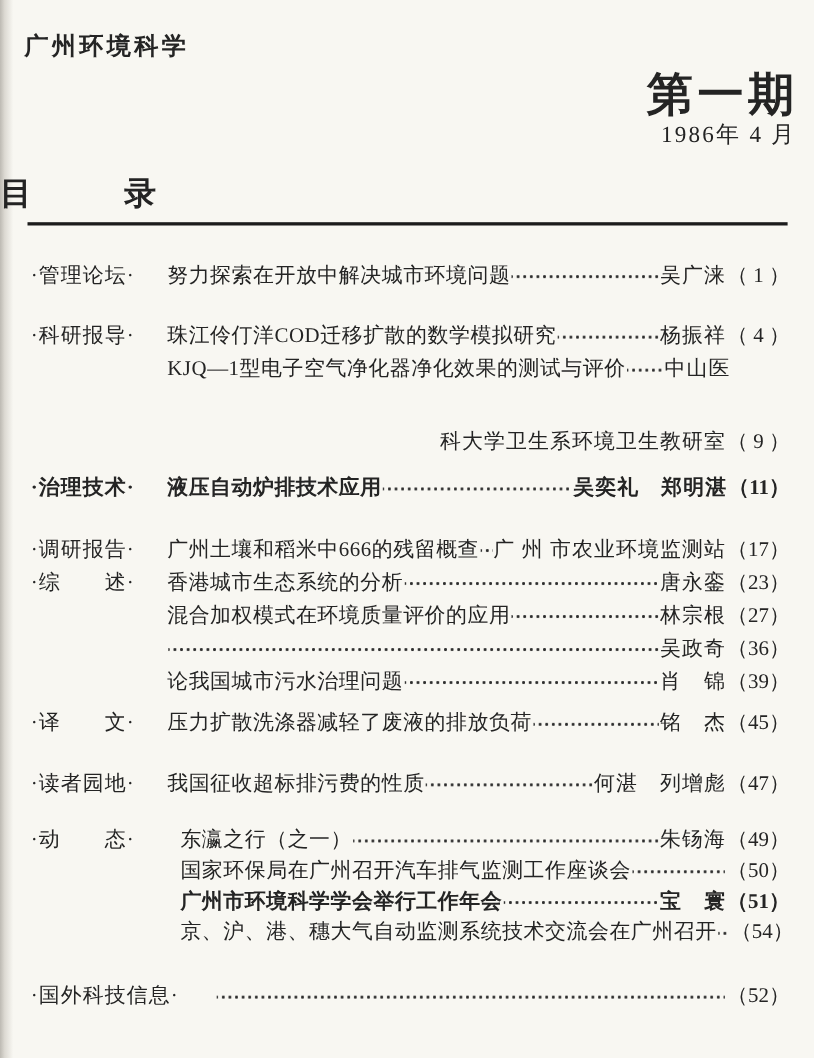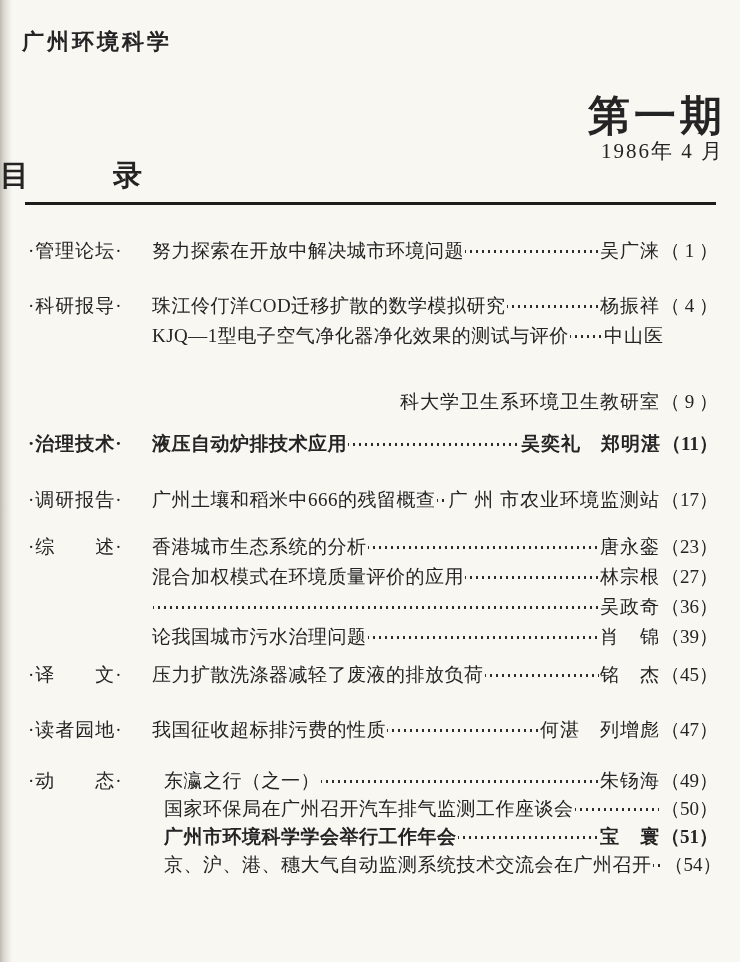--- a/index.html
+++ b/index.html
@@ -5,21 +5,21 @@
   html,body{margin:0;padding:0;}
   body{
     width:740px;height:962px;position:relative;overflow:hidden;
     background:#f8f7f2;color:#242424;
     font-family:"Liberation Serif","DejaVu Serif",serif;
   }
   .edge{position:absolute;left:0;top:0;bottom:0;width:12px;
     background:linear-gradient(90deg,#bdbab3 0%,#dcd9d2 35%,rgba(248,247,242,0) 100%);}
   .journal-title{position:absolute;left:22px;top:27px;font-size:22px;font-weight:700;letter-spacing:3px;}
   .issue-block{position:absolute;right:14px;top:66px;text-align:right;}
-  .issue{font-size:42px;font-weight:700;letter-spacing:4px;line-height:1;margin-top:29px;}
+  .issue{font-size:42px;font-weight:700;letter-spacing:4px;line-height:1;}
   .date{font-size:21px;margin-top:0;letter-spacing:2px;margin-right:2px;}
   .toc-head-wrap{position:absolute;top:156px;left:0;right:0;display:flex;justify-content:flex-start;font-family:Liberation Mono, monospace;}
   .toc-head{font-size:29px;font-weight:700;letter-spacing:84px;margin-right:-84px;white-space:nowrap;}
   .rule{position:absolute;top:202px;left:25px;right:24px;height:3px;background:#1c1c1c;}
   .toc{position:absolute;top:236px;left:28px;right:22px;}
   .row{display:flex;align-items:baseline;font-size:19px;line-height:30px;}
   .tight .row{line-height:28px;gap:12px;}
   .label{flex:0 0 124px;white-space:nowrap;letter-spacing:1px;}
   .content{flex:1;display:flex;align-items:baseline;min-width:0;}
   .content.cont{justify-content:flex-end;margin-top:36px;}
@@ -100,21 +100,21 @@
         <div class="row">
           <span class="label">·调研报告·</span>
           <span class="content">
             <span class="title">广州土壤和稻米中666的残留概查</span>
             <span class="leader"></span>
             <span class="author">广 州 市农业环境监测站</span>
             <span class="page">（17）</span>
           </span>
         </div>
       </div>
-      <div class="section" style="margin-top: 17px;">
+      <div class="section" style="">
         <div class="row">
           <span class="label">·综　　述·</span>
           <span class="content">
             <span class="title">香港城市生态系统的分析</span>
             <span class="leader"></span>
             <span class="author">唐永銮</span>
             <span class="page">（23）</span>
           </span>
         </div>
         <div class="row">
@@ -192,17 +192,26 @@
             <span class="author">宝　寰</span>
             <span class="page">（51）</span>
           </span>
         </div>
         <div class="row">
           <span class="label"></span>
           <span class="content">
             <span class="title">京、沪、港、穗大气自动监测系统技术交流会在广州召开</span>
             <span class="leader"></span>
             <span class="page">（54）</span>
+          </span>
+        </div>
+      </div>
+      <div class="section" style="margin-top: 29px;">
+        <div class="row">
+          <span class="label">·国外科技信息·</span>
+          <span class="content">
+            <span class="leader leader-gap"></span>
+            <span class="page">（52）</span>
           </span>
         </div>
       </div>
     </div>
 </div>
 
 </body></html>

